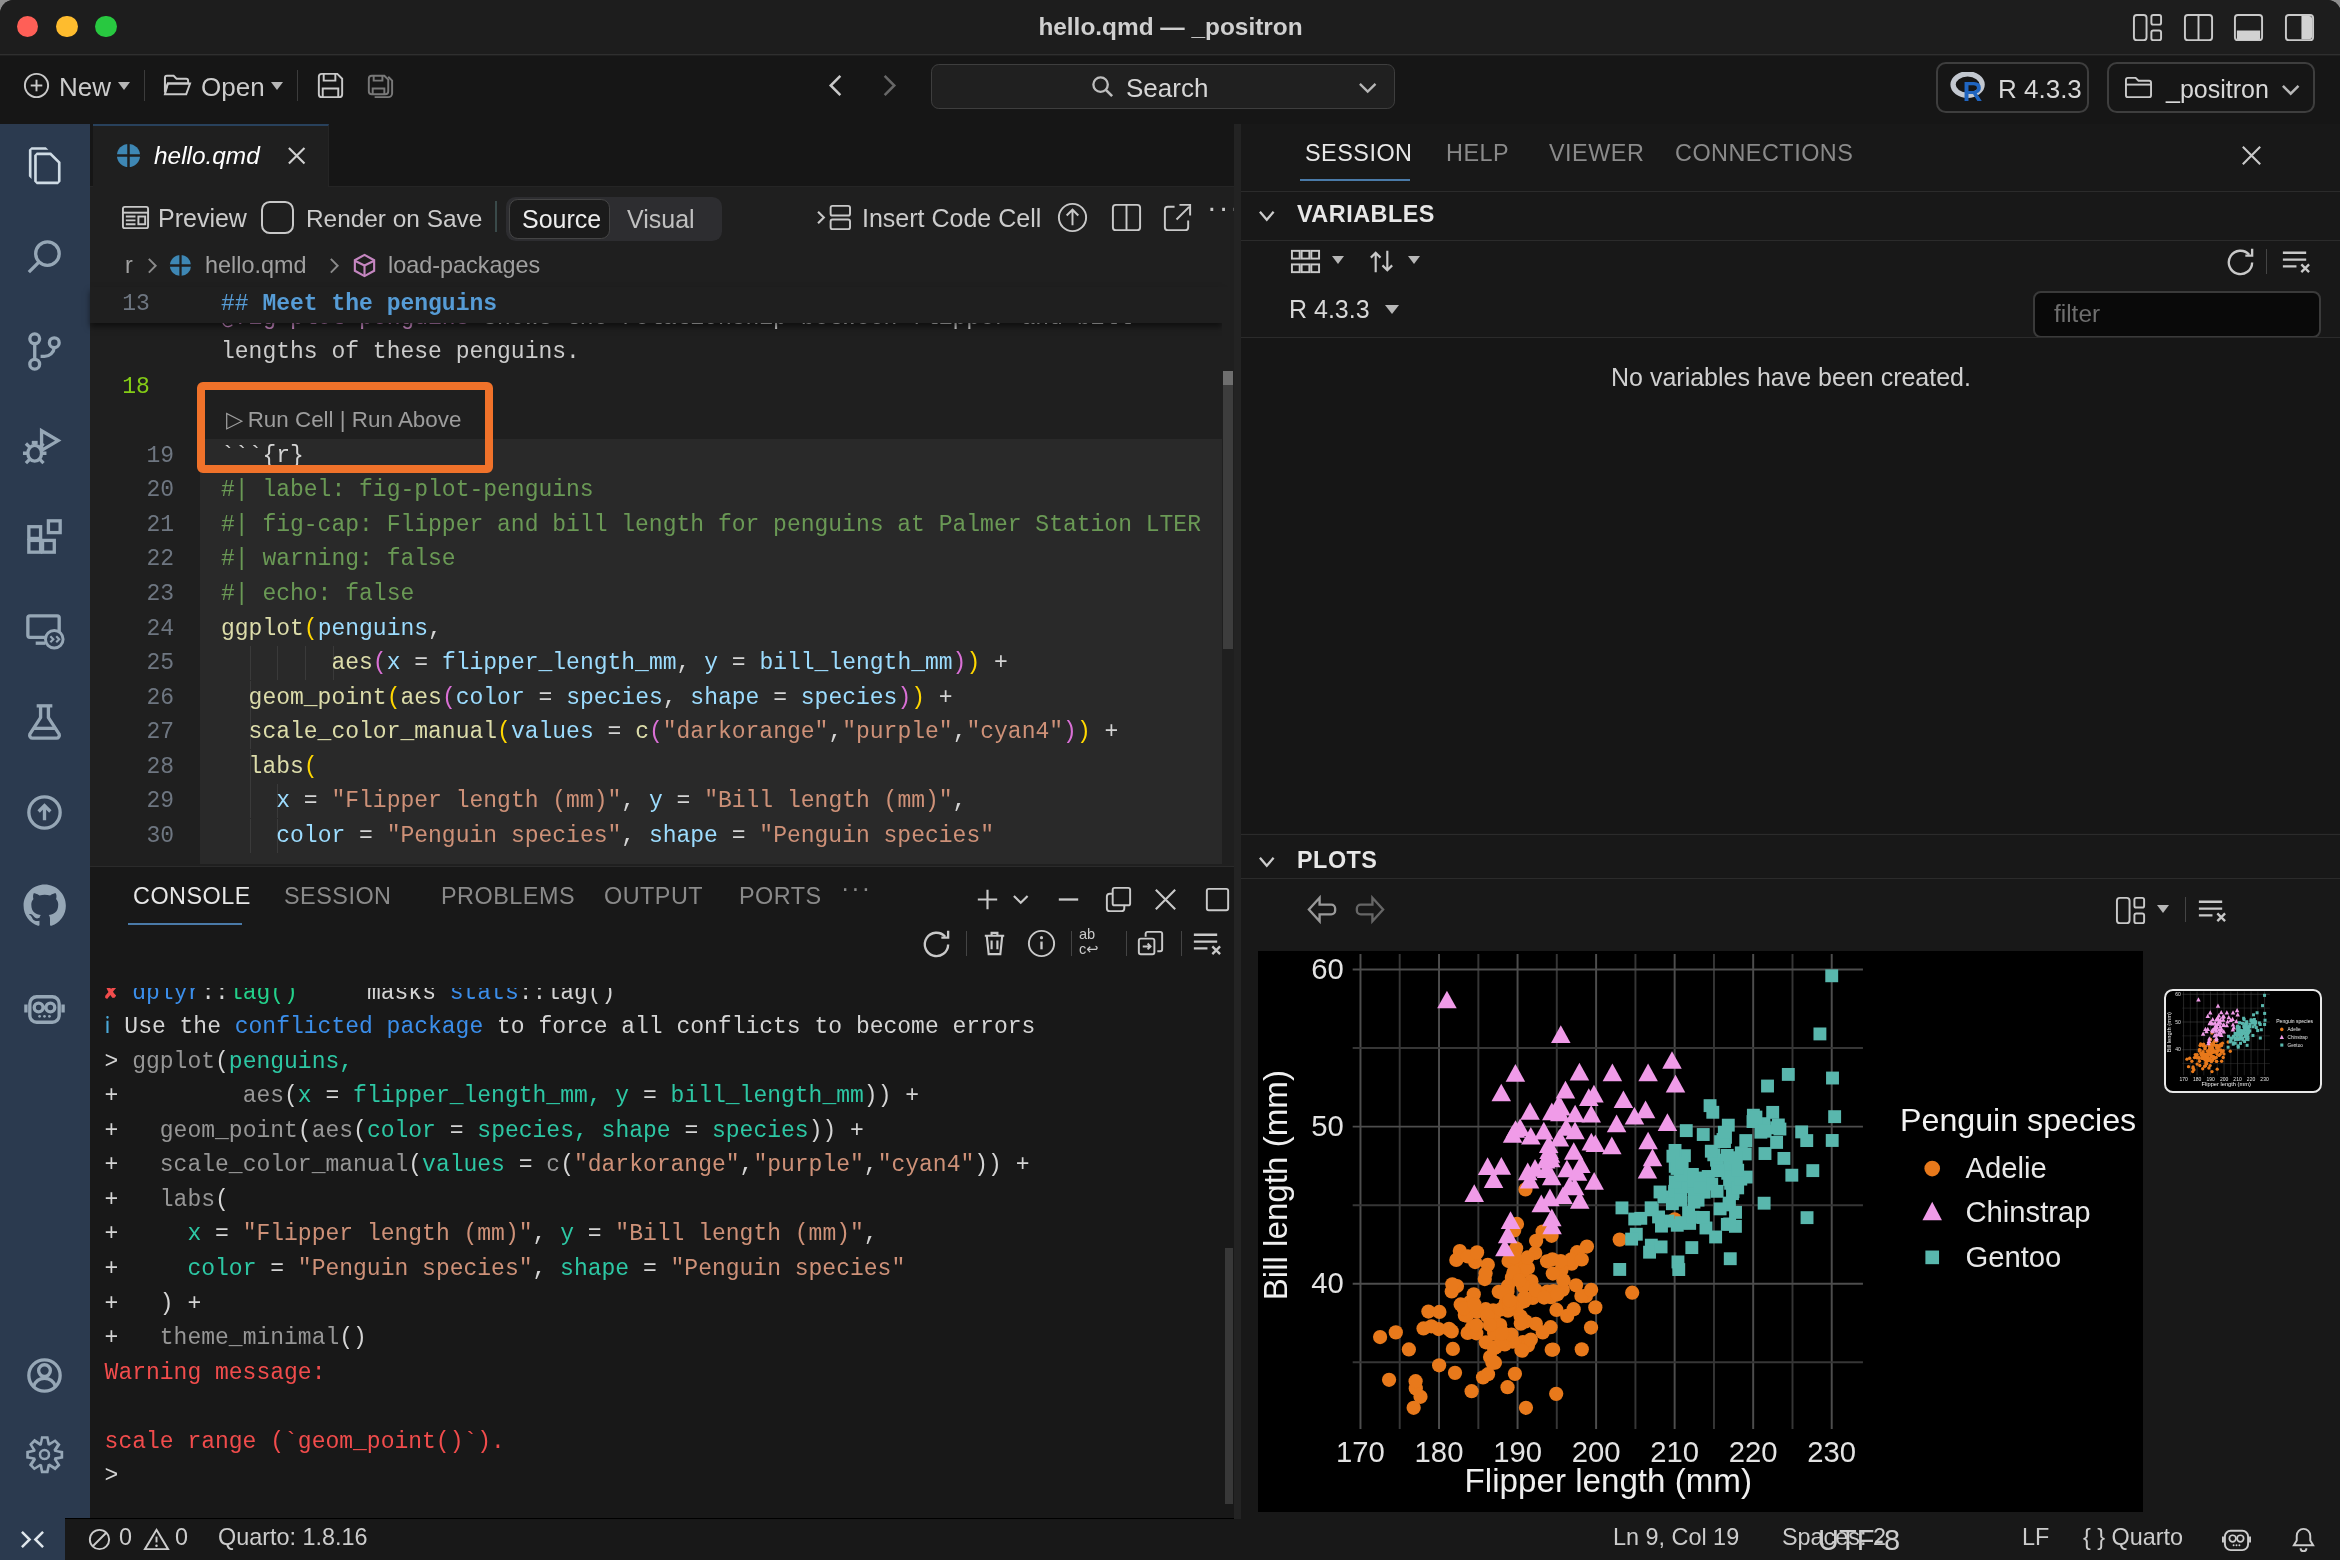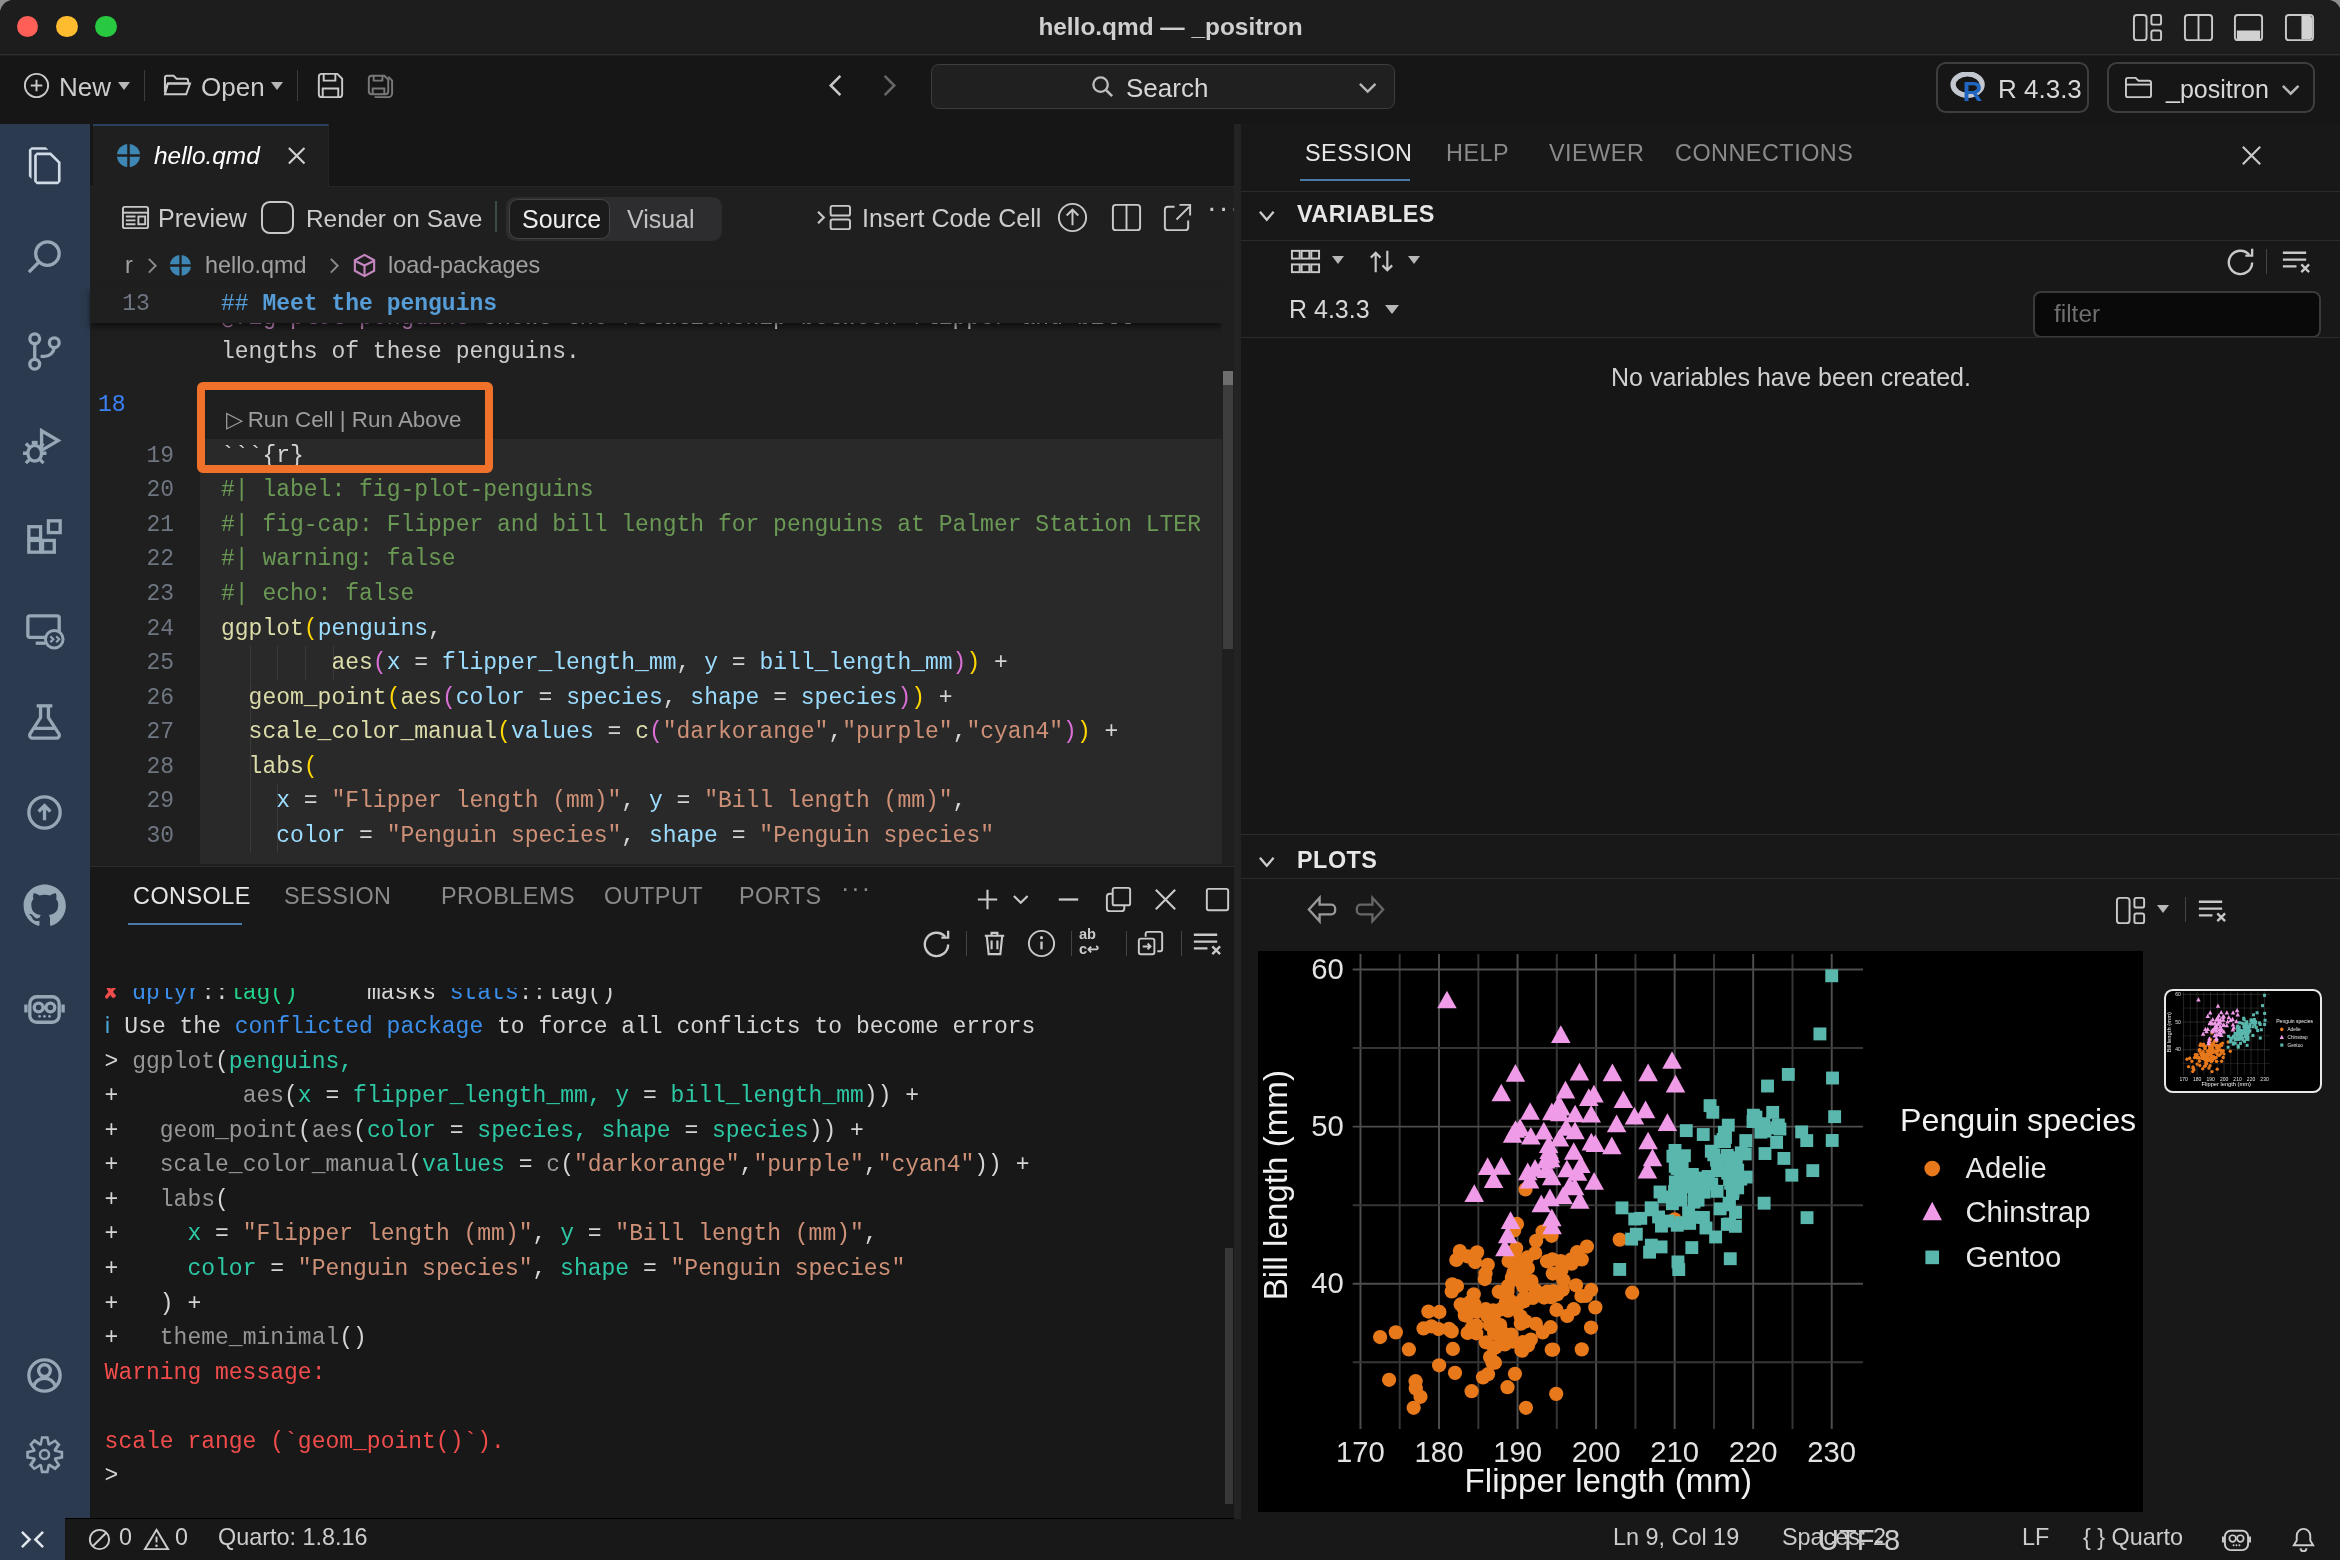--- a/index.html
+++ b/index.html
@@ -268,21 +268,21 @@
 <div class="ab" style="left:333px;top:646px;width:1px;height:34px;background:#3a3a3a"></div>
 <div class="ab" style="left:250px;top:681px;width:1px;height:34px;background:#3a3a3a"></div>
 <div class="ab" style="left:250px;top:715px;width:1px;height:34px;background:#3a3a3a"></div>
 <div class="ab" style="left:250px;top:750px;width:1px;height:34px;background:#3a3a3a"></div>
 <div class="ab" style="left:250px;top:784px;width:1px;height:34px;background:#3a3a3a"></div>
 <div class="ab" style="left:277px;top:784px;width:1px;height:34px;background:#3a3a3a"></div>
 <div class="ab" style="left:250px;top:819px;width:1px;height:34px;background:#3a3a3a"></div>
 <div class="ab" style="left:277px;top:819px;width:1px;height:34px;background:#3a3a3a"></div>
 <div class="ab mono" style="left:221px;top:301px"><span style="color:#c586c0">@fig-plot-penguins</span><span style="color:#cccccc"> shows the relationship between flipper and bill</span></div>
 <div class="ab mono" style="left:221px;top:335px"><span style="color:#cccccc">lengths of these penguins.</span></div>
-<div class="ab mono" style="left:98px;top:388px;width:76px;text-align:left;color:#3b82f6">18</div>
+<div class="ab mono" style="left:98px;top:370px;width:76px;text-align:center;color:#84cc16">18</div>
 <div class="ab" style="left:226px;top:406px;font-size:22.4px;color:#9d9d9d;font-family:'Liberation Sans',sans-serif">▷ Run Cell&nbsp;|&nbsp;Run Above</div>
 <div class="ab mono" style="left:98px;top:439px;width:76px;text-align:right;color:#6e7681">19</div>
 <div class="ab mono" style="left:221px;top:439px"><span style="color:#d4d4d4">```{r}</span></div>
 <div class="ab mono" style="left:98px;top:473px;width:76px;text-align:right;color:#6e7681">20</div>
 <div class="ab mono" style="left:221px;top:473px"><span style="color:#6a9955">#| label: fig-plot-penguins</span></div>
 <div class="ab mono" style="left:98px;top:508px;width:76px;text-align:right;color:#6e7681">21</div>
 <div class="ab mono" style="left:221px;top:508px"><span style="color:#6a9955">#| fig-cap: Flipper and bill length for penguins at Palmer Station LTER</span></div>
 <div class="ab mono" style="left:98px;top:542px;width:76px;text-align:right;color:#6e7681">22</div>
 <div class="ab mono" style="left:221px;top:542px"><span style="color:#6a9955">#| warning: false</span></div>
 <div class="ab mono" style="left:98px;top:577px;width:76px;text-align:right;color:#6e7681">23</div>
@@ -342,21 +342,21 @@
 <div class="ab" style="left:966px;top:931px;width:1px;height:25px;background:#444"></div>
 <svg class="ab" style="left:978px;top:927px" width="33" height="33" viewBox="0 0 34 34">
     <path d="M7 9h20M14 9V6h6v3M9 9l2 19h12l2-19M14 14v9M20 14v9" stroke="#c9c9c9" stroke-width="2.2" fill="none"></path>
   </svg>
 <svg class="ab" style="left:1025px;top:927px" width="33" height="33" viewBox="0 0 34 34">
     <circle cx="17" cy="17" r="13" class="ic"></circle>
     <path d="M17 15v8" stroke="#c9c9c9" stroke-width="2.4"></path>
     <circle cx="17" cy="11" r="1.6" fill="#c9c9c9"></circle>
   </svg>
 <div class="ab" style="left:1071px;top:931px;width:1px;height:25px;background:#444"></div>
-<div class="ab" style="left:1079px;top:927px;font-size:14.6px;color:#c9c9c9;line-height:14.6px;font-weight:bold">ab<br>c↩</div>
+<div class="ab" style="left:1079px;top:927px;font-size:14.6px;color:#c9c9c9;line-height:14.6px;font-weight:normal">ab<br>c↩</div>
 <div class="ab" style="left:1126px;top:931px;width:1px;height:25px;background:#444"></div>
 <svg class="ab" style="left:1134px;top:927px" width="33" height="33" viewBox="0 0 34 34">
     <path d="M12 10V7a2 2 0 0 1 2-2h13a2 2 0 0 1 2 2v16a2 2 0 0 1-2 2h-3" class="ic"></path>
     <rect x="5" y="12" width="16" height="16" rx="2" class="ic"></rect>
     <path d="M9 20h8M14 17l3 3-3 3" stroke="#c9c9c9" stroke-width="2" fill="none"></path>
   </svg>
 <div class="ab" style="left:1181px;top:931px;width:1px;height:25px;background:#444"></div>
 <svg class="ab" style="left:1189px;top:927px" width="35" height="33" viewBox="0 0 36 34">
     <path d="M5 8h24M5 15h24M5 22h14" stroke="#c9c9c9" stroke-width="2.4"></path>
     <path d="M24 20l8 8M32 20l-8 8" stroke="#c9c9c9" stroke-width="2.4"></path>

